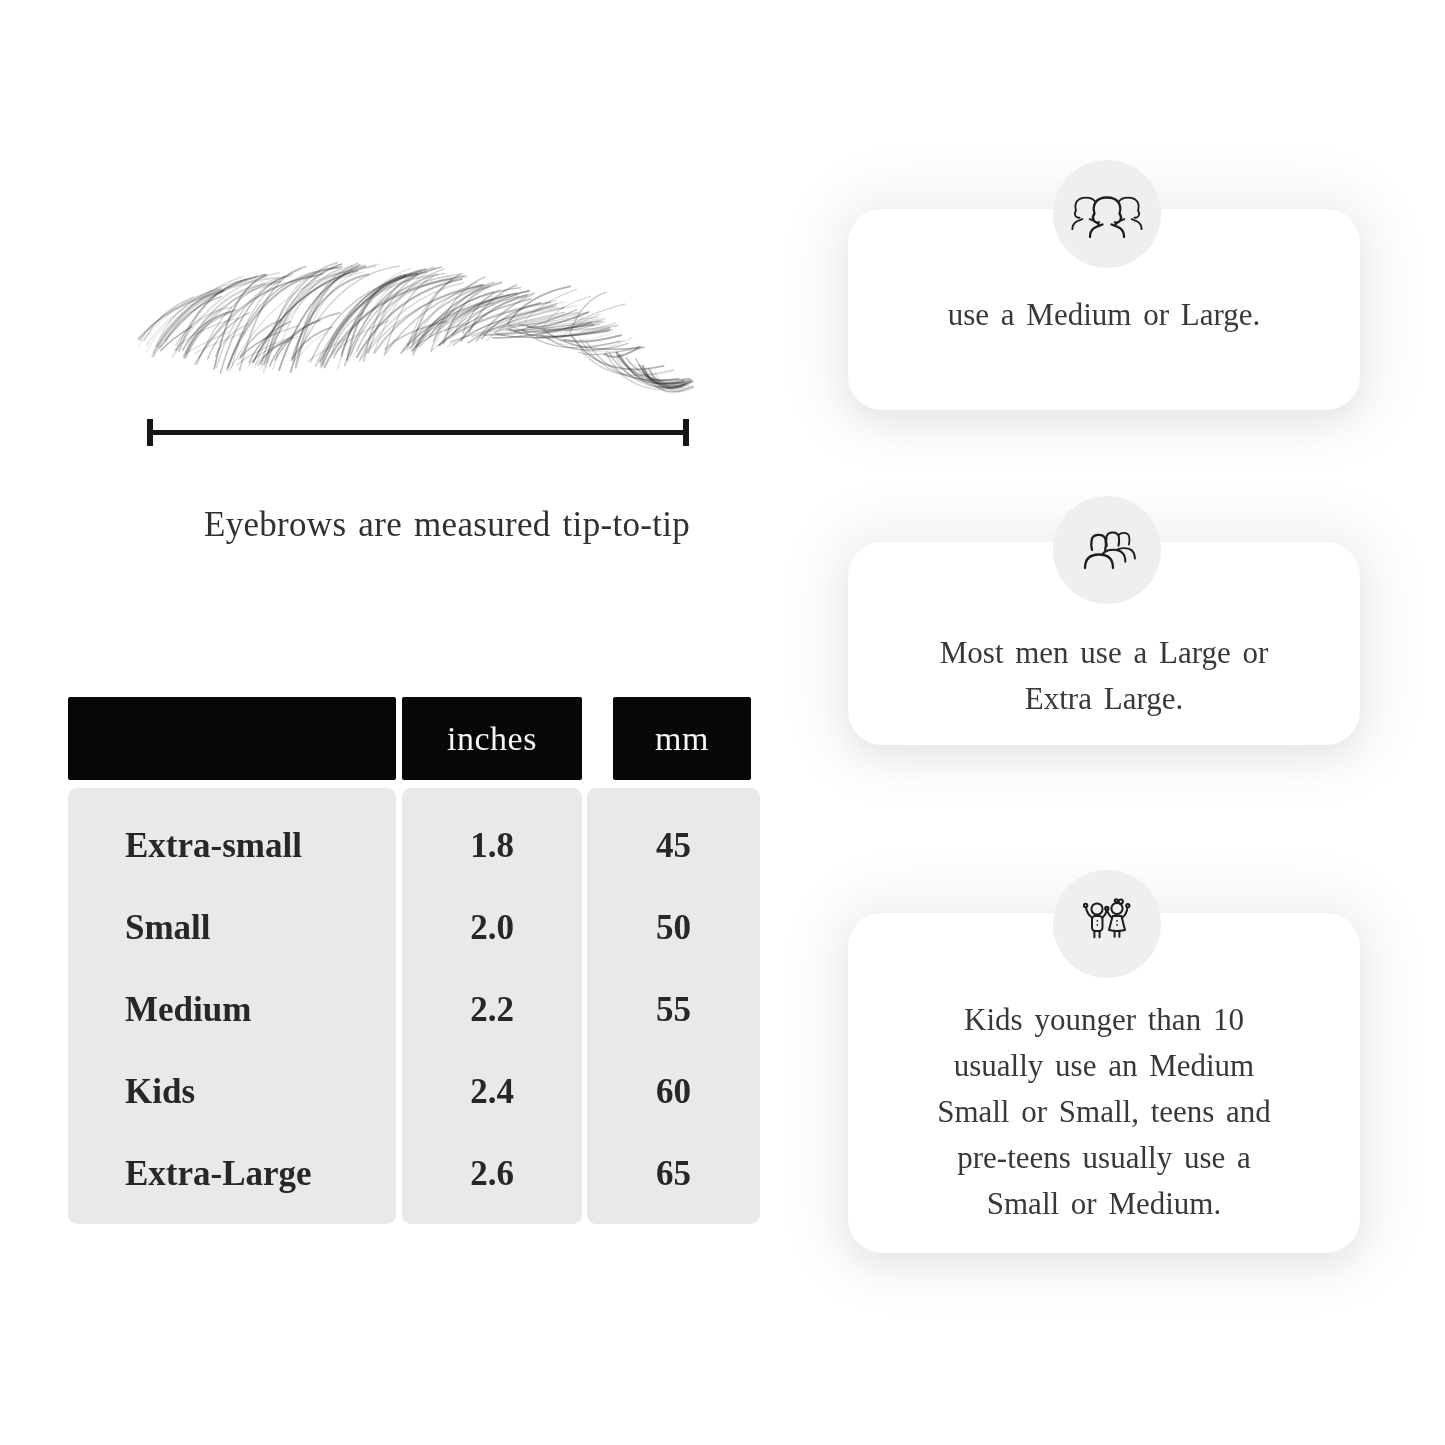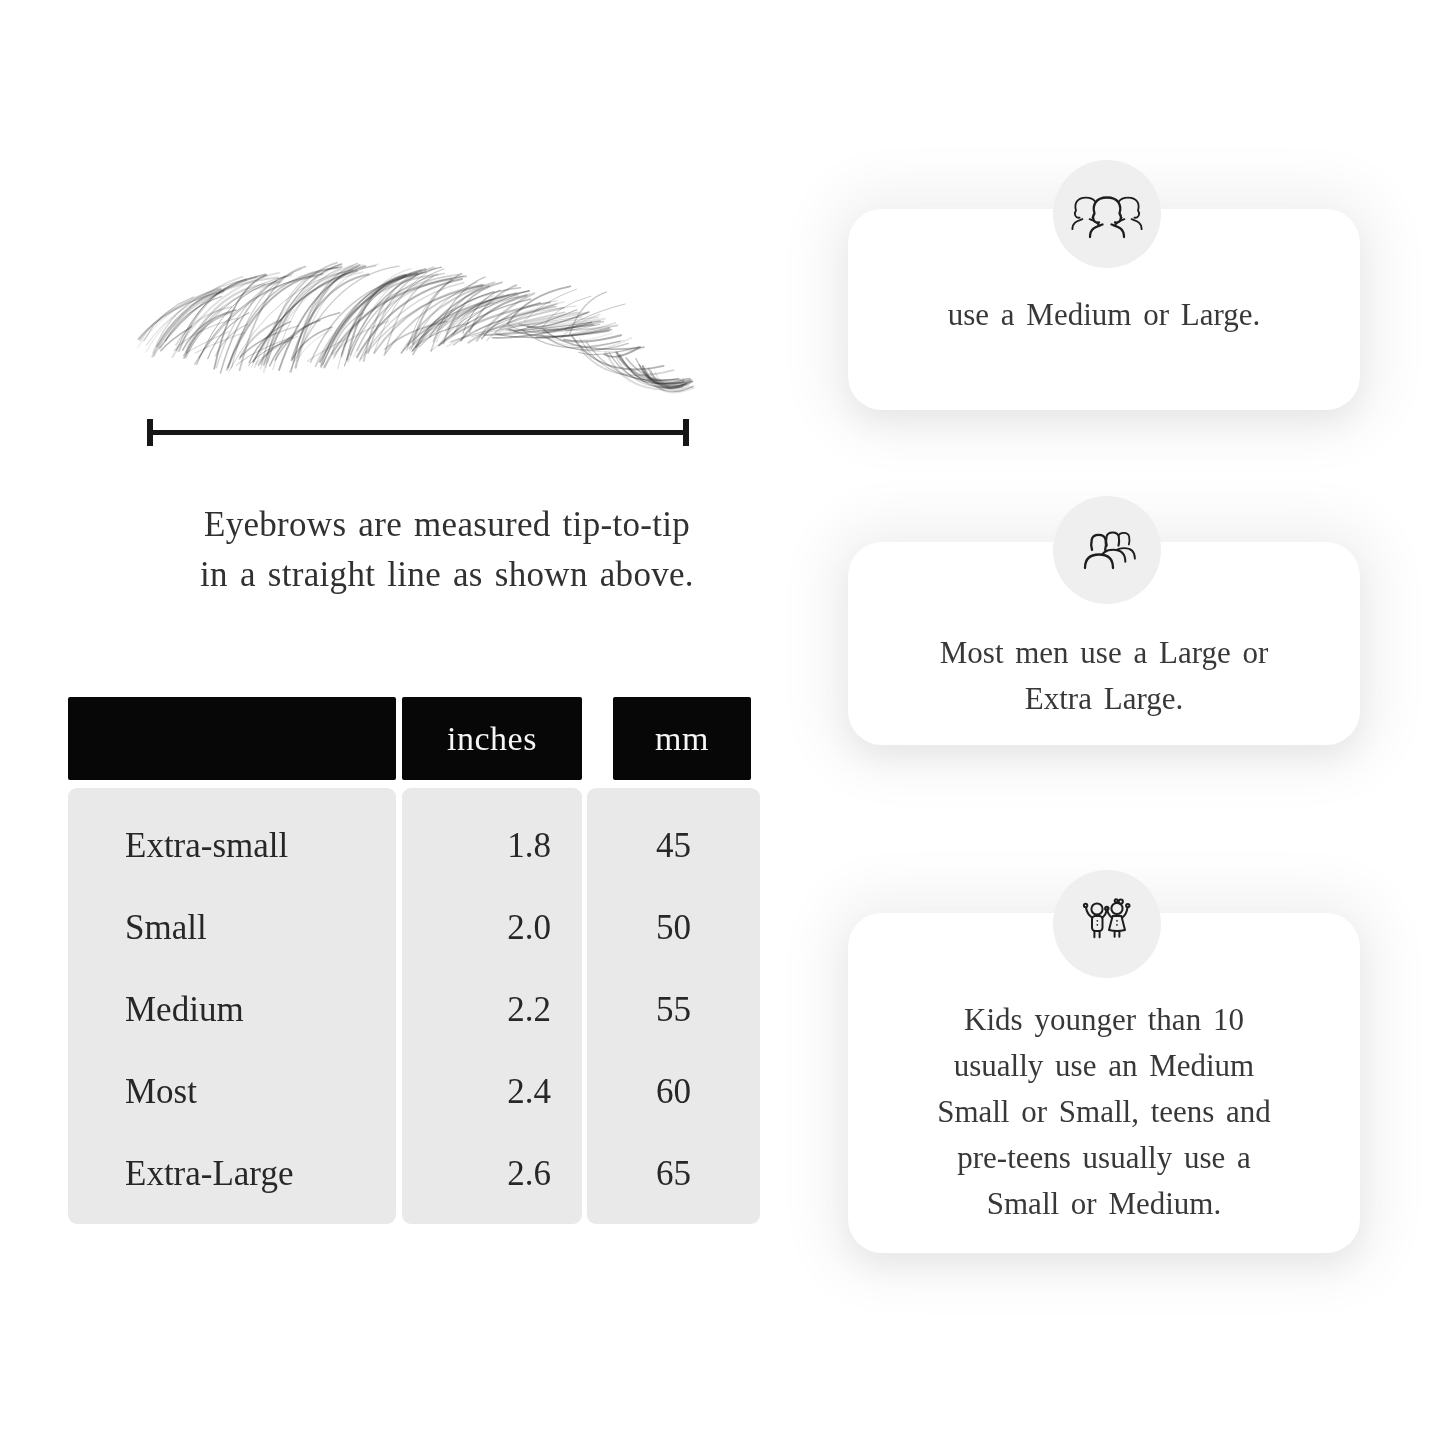--- a/index.html
+++ b/index.html
@@ -14,23 +14,23 @@
   .cap.left{left:-1px}.cap.right{right:-1px}
   .caption{position:absolute;left:127px;top:500px;width:640px;
     font-size:35px;line-height:50px;color:#313131;letter-spacing:.3px;word-spacing:3px;text-align:center;}
   
   .th{position:absolute;top:697px;height:83px;background:#070707;border-radius:2px;
       display:flex;align-items:center;justify-content:center;
       color:#f6f6f6;font-size:34px;letter-spacing:.5px;}
   .th1{left:68px;width:328px}.th2{left:402px;width:180px}.th3{left:613px;width:138px}
   .tcol{position:absolute;top:788px;height:436px;background:#e9e9e9;border-radius:9px;}
   .tcol1{left:68px;width:328px}.tcol2{left:402px;width:180px}.tcol3{left:587px;width:173px}
-  .cell{position:absolute;height:82px;display:flex;align-items:center;font-size:35px;color:#272727;}
+  .cell{position:absolute;height:82px;display:flex;align-items:center;font-size:35px;color:#272727;font-weight:bold;}
   .size-cell{left:125px;width:266px;justify-content:flex-start;}
-  .in-cell{left:402px;width:180px;justify-content:center;margin-left:37px;}
+  .in-cell{left:402px;width:180px;justify-content:center;}
   .mm-cell{left:587px;width:173px;justify-content:center;}
   .r0{top:805px}.r1{top:887px}.r2{top:969px}.r3{top:1051px}.r4{top:1133px}
   
   .card{position:absolute;left:848px;width:512px;background:#ffffff;border-radius:34px;z-index:2;
     box-shadow:0 0 55px 22px rgba(0,0,0,0.055), 0 14px 30px rgba(0,0,0,0.05);}
   .card1{top:209px;height:201px}.card2{top:542px;height:203px}.card3{top:913px;height:340px}
   .card-text{position:absolute;left:0;width:100%;text-align:center;
     font-size:31px;line-height:46px;color:#383838;word-spacing:4px;}
   .ct1{top:83px}.ct2{top:88px}.ct3{top:84px}
   .icon-circle{position:absolute;left:1053px;width:108px;height:108px;border-radius:50%;
@@ -253,21 +253,20 @@
       </g>
     </svg>
 
   <div class="ruler">
     <span class="cap left"></span>
     <span class="cap right"></span>
   </div>
 
   <div class="caption">
     <div>Eyebrows are measured tip-to-tip</div>
-    <div>in a straight line as shown above.</div>
   </div>
 
   <div class="th th1"></div>
   <div class="th th2">inches</div>
   <div class="th th3">mm</div>
 
   <div class="tcol tcol1"></div>
   <div class="tcol tcol2"></div>
   <div class="tcol tcol3"></div>
 
@@ -276,21 +275,21 @@
   <div class="cell mm-cell   r0">45</div>
 
   <div class="cell size-cell r1">Small</div>
   <div class="cell in-cell   r1">2.0</div>
   <div class="cell mm-cell   r1">50</div>
 
   <div class="cell size-cell r2">Medium</div>
   <div class="cell in-cell   r2">2.2</div>
   <div class="cell mm-cell   r2">55</div>
 
-  <div class="cell size-cell r3">Most</div>
+  <div class="cell size-cell r3">Kids</div>
   <div class="cell in-cell   r3">2.4</div>
   <div class="cell mm-cell   r3">60</div>
 
   <div class="cell size-cell r4">Extra-Large</div>
   <div class="cell in-cell   r4">2.6</div>
   <div class="cell mm-cell   r4">65</div>
 
   <div class="card card1">
     <div class="card-text ct1">
       <div>use a Medium or Large.</div>

